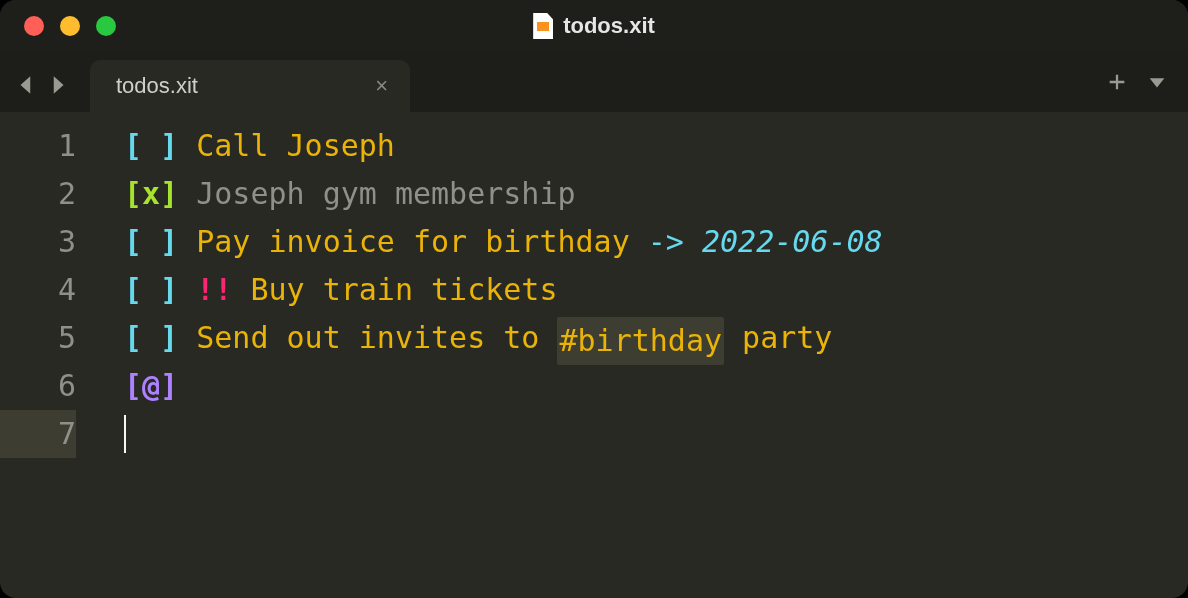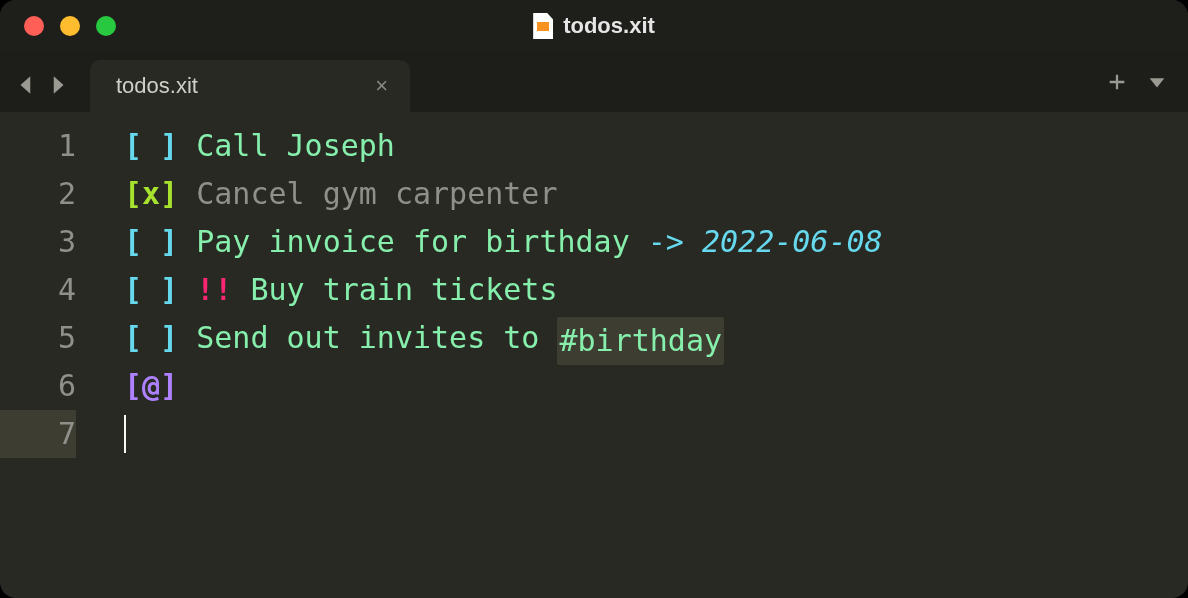--- a/index.html
+++ b/index.html
@@ -110,21 +110,21 @@
     .row { height: 48px; white-space: pre; display: flex; align-items: center; }
     .row.current { position: relative; }
     .cursor {
       display: inline-block; width: 2px; height: 38px;
       background: #f8f8f2; vertical-align: middle;
     }
 
     .br-cyan  { color: #66d9ef; font-weight: 700; }
     .br-lime  { color: #a6e22e; font-weight: 700; }
     .br-purple{ color: #ae81ff; font-weight: 700; }
-    .txt      { color: #86efac; }
+    .txt      { color: #eab308; }
     .muted    { color: #8f908a; }
     .arrow-op { color: #66d9ef; }
     .date     { color: #66d9ef; font-style: italic; }
     .pri      { color: #f92672; font-weight: 700; }
     .tag-box  { background: #3e3d32; border-radius: 2px; padding: 0 2px; margin-top: 6px; }
   </style>
 </head>
 <body>
 
 <div class="window">
@@ -178,22 +178,22 @@
       <div class="ln">2</div>
       <div class="ln">3</div>
       <div class="ln">4</div>
       <div class="ln">5</div>
       <div class="ln">6</div>
       <div class="ln current">7</div>
     </div>
 
     <div class="code">
       <div class="row"><span class="br-cyan">[ ]</span><span> </span><span class="txt">Call Joseph</span></div>
-      <div class="row"><span class="br-lime">[x]</span><span> </span><span class="muted">Cancel gym carpenter</span></div>
+      <div class="row"><span class="br-lime">[x]</span><span> </span><span class="muted">Joseph gym membership</span></div>
       <div class="row"><span class="br-cyan">[ ]</span><span> </span><span class="txt">Pay invoice for birthday </span><span class="arrow-op">-&gt; </span><span class="date">2022-06-08</span></div>
       <div class="row"><span class="br-cyan">[ ]</span><span> </span><span class="pri">!!</span><span class="txt"> Buy train tickets</span></div>
-      <div class="row"><span class="br-cyan">[ ]</span><span> </span><span class="txt">Send out invites to </span><span class="txt tag-box">#birthday</span></div>
+      <div class="row"><span class="br-cyan">[ ]</span><span> </span><span class="txt">Send out invites to </span><span class="txt tag-box">#birthday</span><span class="txt"> party</span></div>
       <div class="row"><span class="br-purple">[@]</span><span> </span></div>
       <div class="row current"><span class="cursor"></span></div>
     </div>
   </div>
 
 </div>
 
 </body></html>

